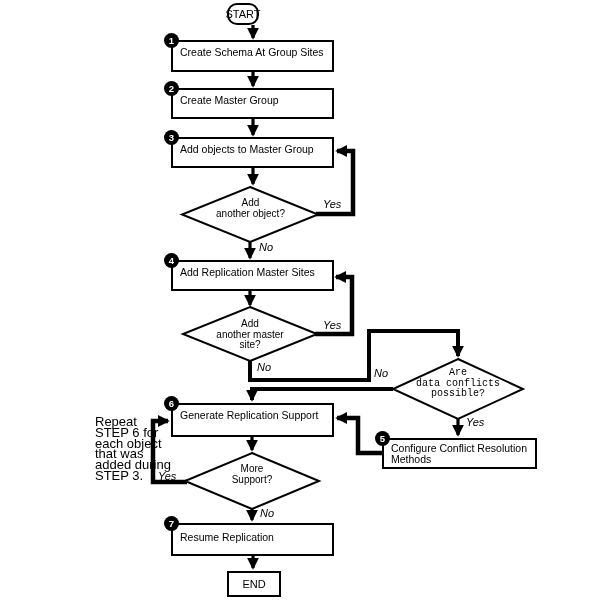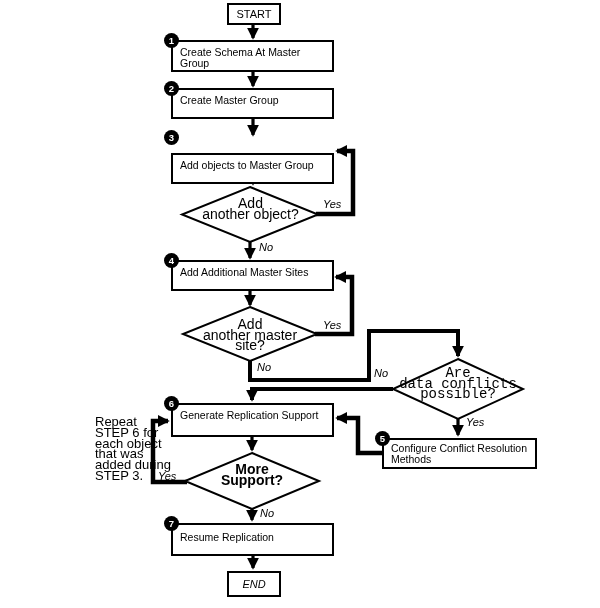--- a/index.html
+++ b/index.html
@@ -13,21 +13,21 @@
     font-size:10.5px;line-height:11px;
   }
   .proc{padding:5px 4px 0 7px;}
   .term{display:flex;align-items:center;justify-content:center;font-size:11px;}
   .badge{
     position:absolute;width:15px;height:15px;border-radius:50%;background:#000;color:#fff;
     font-size:9.5px;font-weight:bold;display:flex;align-items:center;justify-content:center;
     z-index:5;
   }
   .dtext{
-    position:absolute;text-align:center;font-size:14px;line-height:10.5px;
+    position:absolute;text-align:center;font-size:10px;line-height:10.5px;
     white-space:pre-line;z-index:4;
   }
   .elabel{position:absolute;font-size:11px;line-height:11px;z-index:4;background:transparent;font-style:italic;}
   .note{
     position:absolute;left:79px;top:417px;font-size:13px;line-height:10.8px;
     white-space:pre-line;z-index:4;margin-left:16px;
   }
   .multiline{white-space:pre-line;}
 </style>
 </head>
@@ -60,38 +60,38 @@
 
     <polyline points="250,359 250,380 369,380 369,331 458,331 458,356" fill="none" stroke="#000" stroke-width="4" stroke-linejoin="miter" marker-end="url(#arr)"></polyline>
     <polyline points="393,389 252,389 252,400" fill="none" stroke="#000" stroke-width="4" stroke-linejoin="miter" marker-end="url(#arr)"></polyline>
 
     <polygon points="250,187 318,214.5 250,242 182,214.5" fill="#fff" stroke="#000" stroke-width="2"></polygon>
     <polygon points="250,307 317,334 250,361 183,334" fill="#fff" stroke="#000" stroke-width="2"></polygon>
     <polygon points="458,359 523,389 458,419 393,389" fill="#fff" stroke="#000" stroke-width="2"></polygon>
     <polygon points="252,453 319,481 252,509 185,481" fill="#fff" stroke="#000" stroke-width="2"></polygon>
   </svg>
 
-  <div class="node term" style="left:227px;top:3px;width:54px;height:22px;">
+  <div class="node term" style="left:227px;top:3px;width:32px;height:22px;border-radius:10px;">
     <span>START</span>
   </div>
-  <div class="node term" style="left:227px;top:571px;width:54px;height:26px;font-style:italic;">
+  <div class="node term" style="left:227px;top:571px;width:54px;height:26px;">
     <span>END</span>
   </div>
 
   <div class="node proc" style="left:171px;top:40px;width:163px;height:32px;">
-    <span>Create Schema At Master Group</span>
+    <span>Create Schema At Group Sites</span>
   </div>
   <div class="node proc" style="left:171px;top:88px;width:163px;height:31px;">
     <span>Create Master Group</span>
   </div>
-  <div class="node proc" style="left:171px;top:153px;width:163px;height:31px;">
+  <div class="node proc" style="left:171px;top:137px;width:163px;height:31px;">
     <span>Add objects to Master Group</span>
   </div>
   <div class="node proc" style="left:171px;top:260px;width:163px;height:31px;">
-    <span>Add Additional Master Sites</span>
+    <span>Add Replication Master Sites</span>
   </div>
   <div class="node proc" style="left:382px;top:438px;width:155px;height:31px;padding-top:3px;">
     <span class="multiline">Configure Conflict Resolution
 Methods</span>
   </div>
   <div class="node proc" style="left:171px;top:523px;width:163px;height:33px;padding-top:7px;">
     <span>Resume Replication</span>
   </div>
   <div class="node proc" style="left:171px;top:403px;width:163px;height:34px;">
     <span>Generate Replication Support</span>
@@ -106,21 +106,21 @@
   <div class="badge" style="left:164px;top:516px;">7</div>
 
   <div class="dtext" style="left:182px;top:198px;width:137px;">Add
 another object?</div>
   <div class="dtext" style="left:183px;top:319px;width:134px;">Add
 another master
 site?</div>
   <div class="dtext" style="left:391px;top:368px;width:134px;font-family:Liberation Mono, monospace;">Are
 data conflicts
 possible?</div>
-  <div class="dtext" style="left:185px;top:464px;width:134px;font-weight:bold;">More
+  <div class="dtext" style="left:185px;top:464px;width:134px;">More
 Support?</div>
 
   <div class="elabel" style="left:323px;top:199px;">Yes</div>
   <div class="elabel" style="left:259px;top:242px;">No</div>
   <div class="elabel" style="left:323px;top:320px;">Yes</div>
   <div class="elabel" style="left:257px;top:362px;">No</div>
   <div class="elabel" style="left:374px;top:368px;">No</div>
   <div class="elabel" style="left:466px;top:417px;">Yes</div>
   <div class="elabel" style="left:158px;top:471px;">Yes</div>
   <div class="elabel" style="left:260px;top:508px;">No</div>

